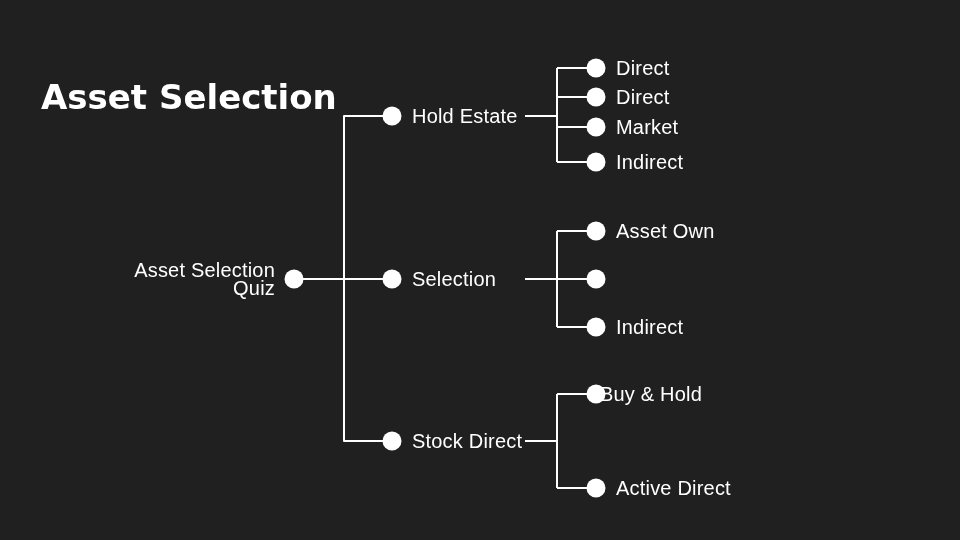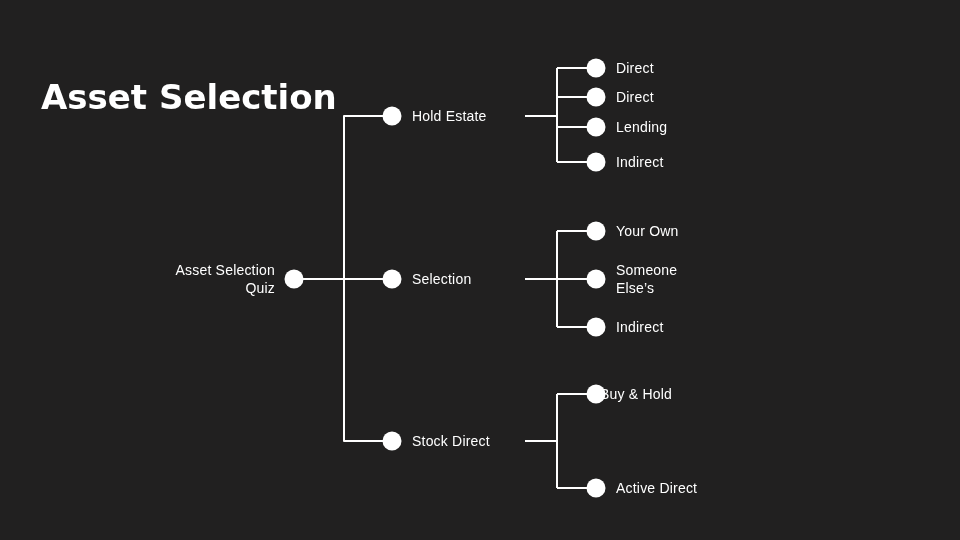--- a/index.html
+++ b/index.html
@@ -26,21 +26,21 @@
     font-size:34px;
     line-height:38px;
     font-weight:800;
     letter-spacing:0px;
     color:var(--fg);
     white-space:nowrap;
   }
   .label{
     position:absolute;
     color:var(--fg);
-    font-size:14px;
+    font-size:20px;
     line-height:18px;
     letter-spacing:0.2px;
     white-space:pre-line;
   }
   .root-label{
     left:115px;top:261px;width:160px;
     text-align:right;
   }
   .branch-label, .child-label{
     text-align:left;
@@ -96,24 +96,22 @@
 
   <div class="label root-label">Asset Selection
 Quiz</div>
 
   <div class="label branch-label" style="left:412px;top:107px">Hold Estate</div>
   <div class="label branch-label" style="left:412px;top:270px">Selection</div>
   <div class="label branch-label" style="left:412px;top:432px">Stock Direct</div>
 
   <div class="label child-label" style="left:616px;top:59px">Direct</div>
   <div class="label child-label" style="left:616px;top:88px">Direct</div>
-  <div class="label child-label" style="left:616px;top:118px">Lending</div>
+  <div class="label child-label" style="left:616px;top:118px">Market</div>
   <div class="label child-label" style="left:616px;top:153px">Indirect</div>
 
-  <div class="label child-label" style="left:616px;top:222px">Your Own</div>
-  <div class="label child-label" style="left:616px;top:261px">Someone
-Else’s</div>
+  <div class="label child-label" style="left:616px;top:222px">Asset Own</div>
   <div class="label child-label" style="left:616px;top:318px">Indirect</div>
 
   <div class="label child-label" style="left:600px;top:385px">Buy &amp; Hold</div>
   <div class="label child-label" style="left:616px;top:479px">Active Direct</div>
 
 </div>
 
 </body></html>

